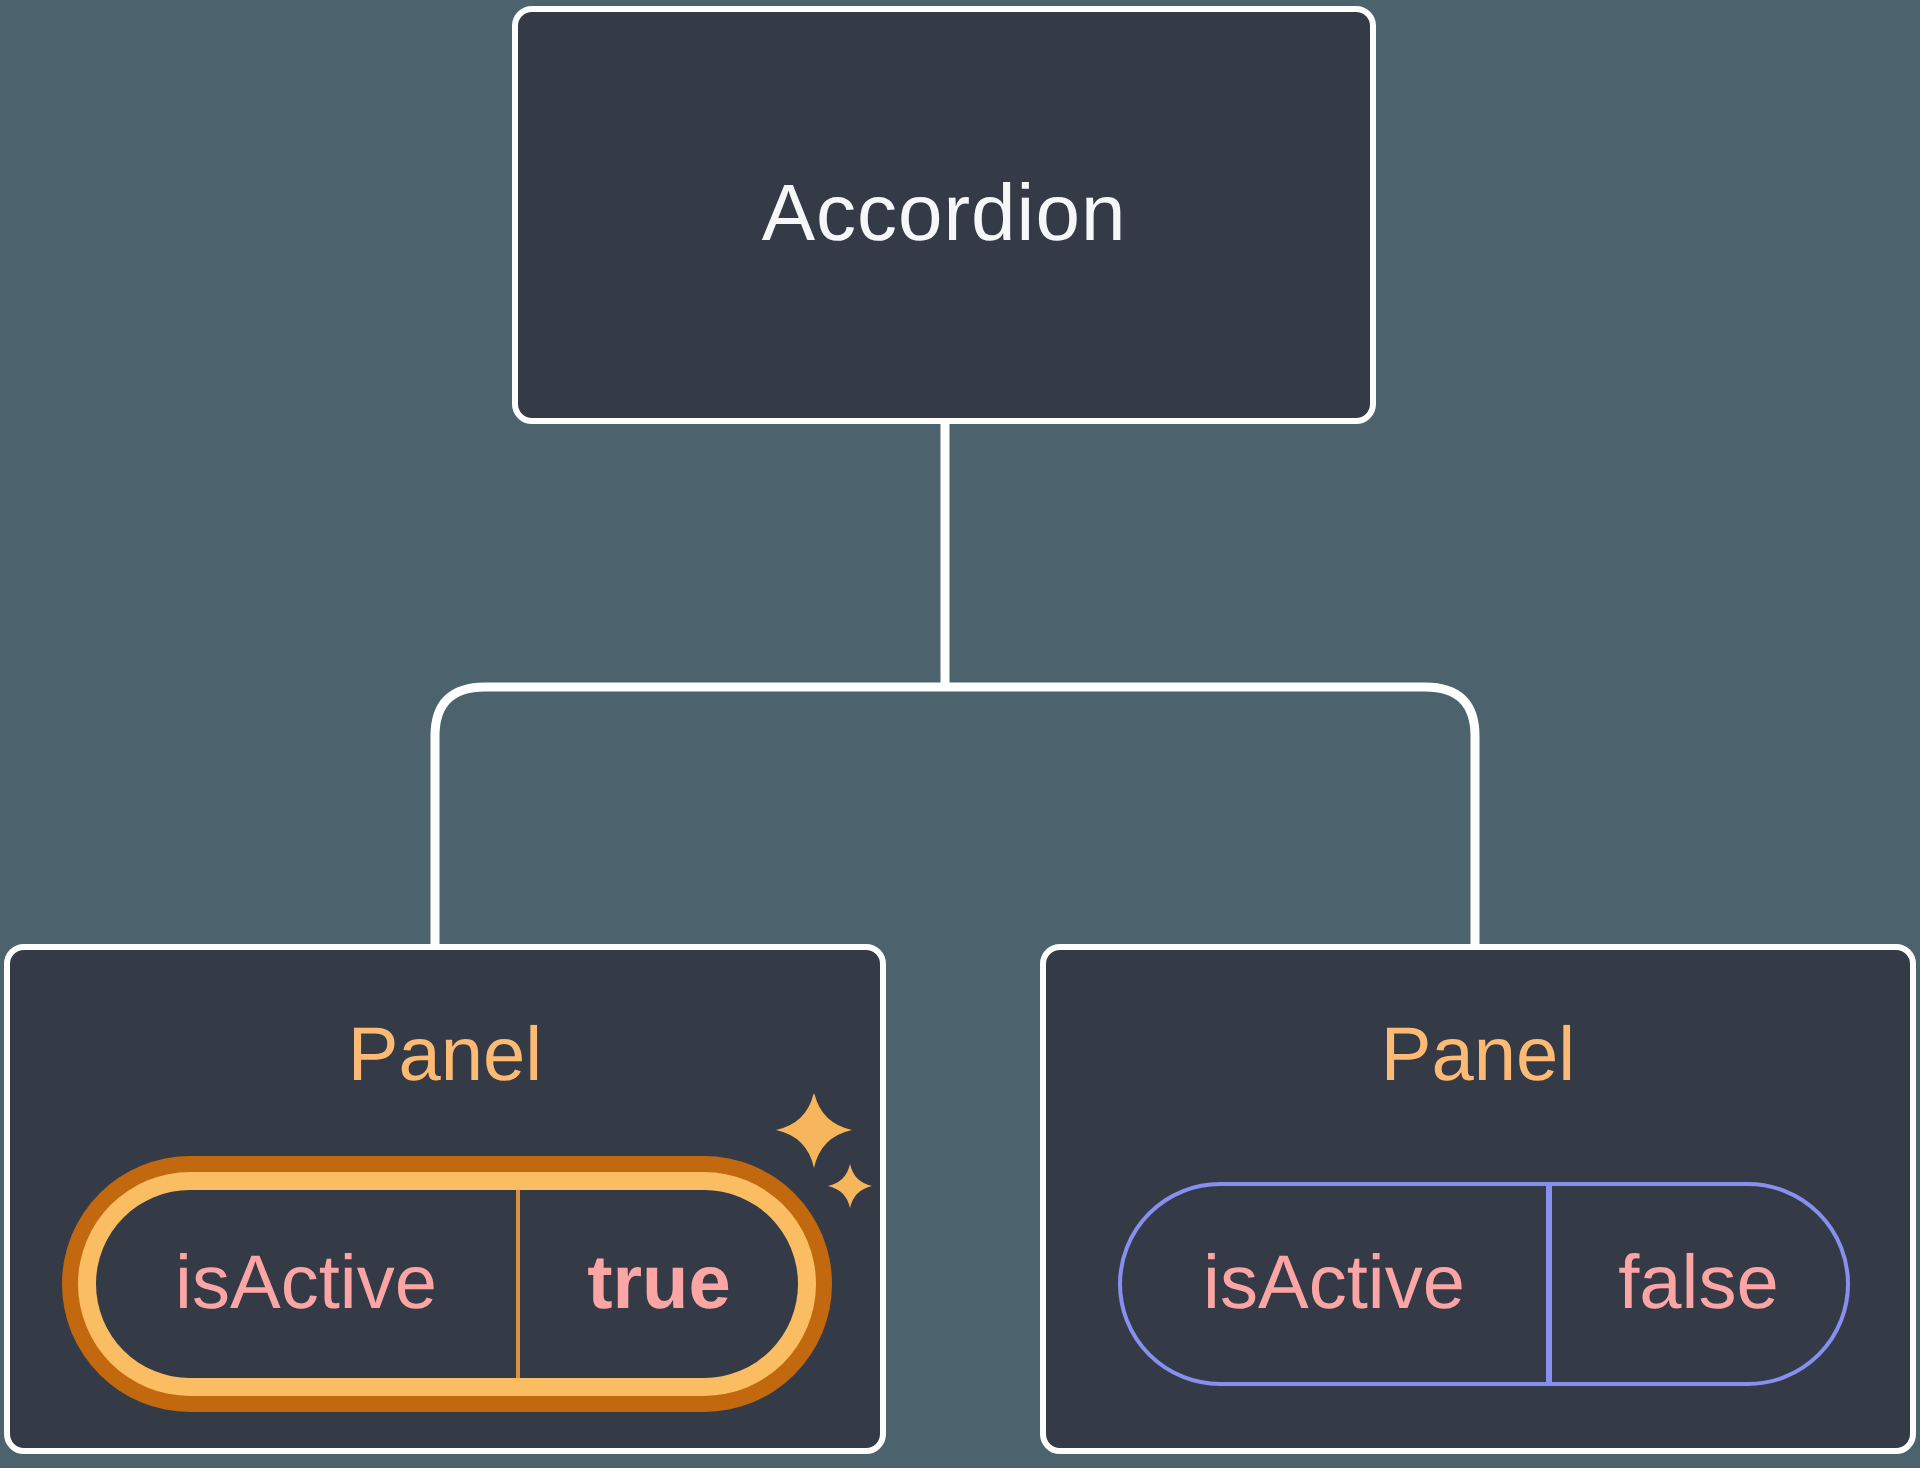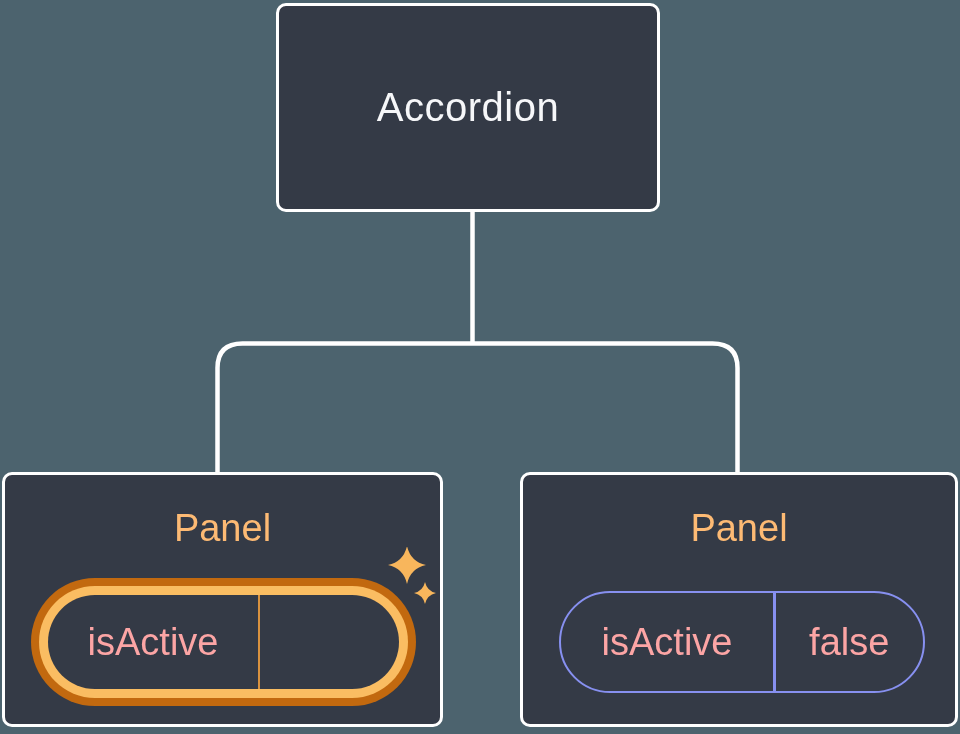--- a/index.html
+++ b/index.html
@@ -19,25 +19,24 @@
   .card {
     position: absolute;
     background: #343a46;
     border: 3px solid #ffffff;
     border-radius: 10px;
     box-sizing: border-box;
     color: #f6f7f9;
   }
   .card.root {
     left: 256px; top: 3px;
-    width: 384px; height: 209px;
+    width: 432px; height: 209px;
     display: flex;
     align-items: center;
     justify-content: center;
-    margin-left: 20px;
   }
   .root-label {
     font-size: 40px;
     letter-spacing: 0.5px;
     color: #f6f7f9;
   }
   .card.panel-left  { left: 2px;   top: 472px; width: 441px; height: 255px; }
   .card.panel-right { left: 520px; top: 472px; width: 438px; height: 255px; }
   .panel-title {
     position: absolute;
@@ -118,20 +117,21 @@
   </div>
 
   <div class="card panel-left">
     <div class="panel-title">Panel</div>
 
     <div class="pill-active-outer">
       <div class="pill-active-mid">
         <div class="pill-body">
           <div class="pill-cell prop">isActive</div>
           <div class="pill-divider"></div>
+          <div class="pill-cell value">true</div>
         </div>
       </div>
     </div>
 
     <svg class="sparkles" width="76" height="64" viewBox="0 0 76 64">
       <path d="M36 -1 Q39.4 14.6 55 18 Q39.4 21.4 36 37 Q32.6 21.4 17 18 Q32.6 14.6 36 -1 Z" fill="#f8b65c"></path>
       <path d="M54 35 Q56 44 65 46 Q56 48 54 57 Q52 48 43 46 Q52 44 54 35 Z" fill="#f8b65c"></path>
     </svg>
   </div>
 

